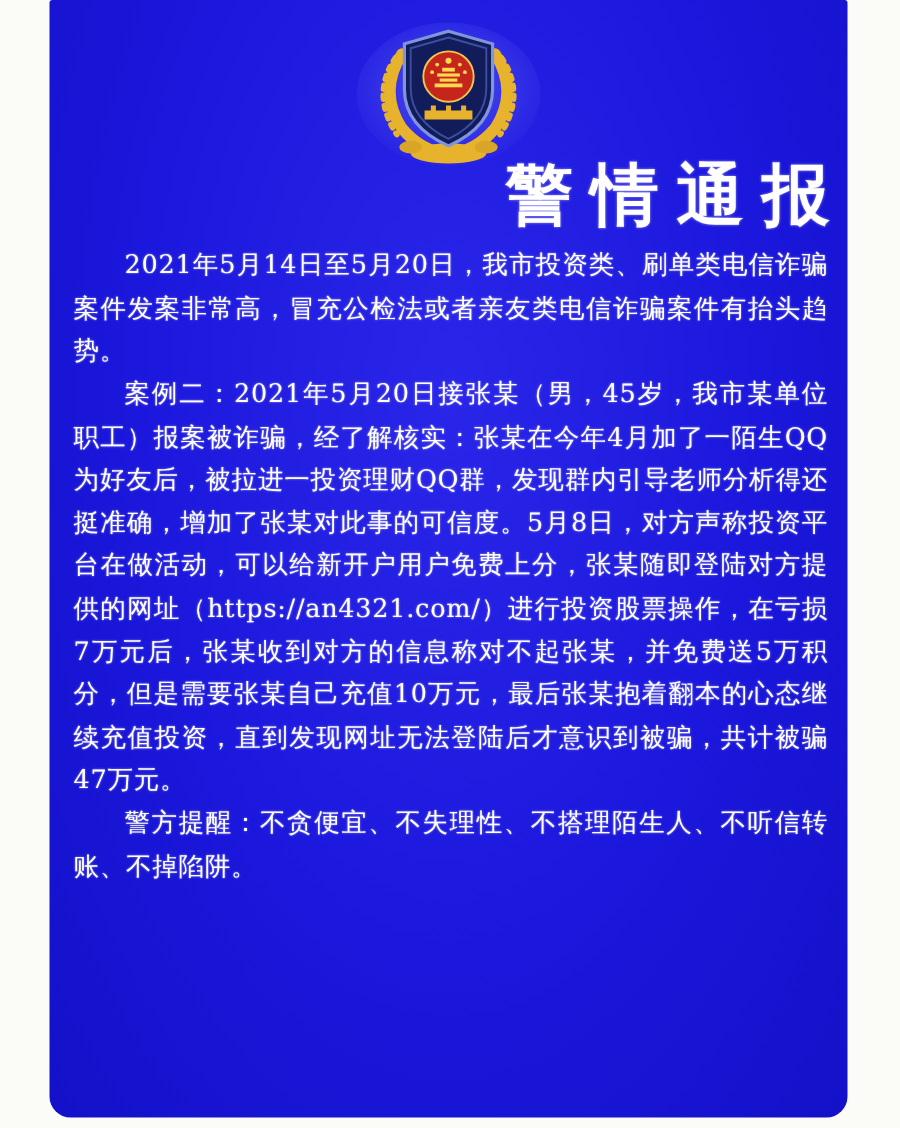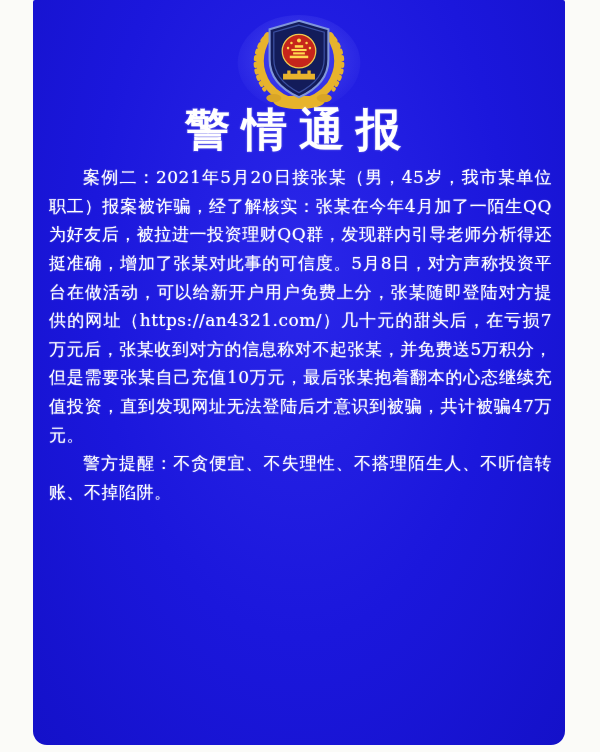--- a/index.html
+++ b/index.html
@@ -22,21 +22,21 @@
     border-radius: 2px 2px 14px 14px;
     color: #ffffff;
     overflow: hidden;
   }
   .emblem-wrap {
     text-align: center;
     padding-top: 14px;
     height: 104px;
   }
   .title {
-    text-align: center;
+    text-align: right;
     font-size: 45px;
     font-weight: bold;
     letter-spacing: 12px;
     line-height: 1.05;
     margin-top: 2px;
     text-shadow: 0 0 2px rgba(255,255,255,0.55);
     font-family: "DejaVu Sans", sans-serif;
   }
   .body-text {
     padding: 10px 13px 0 16px;
@@ -89,17 +89,18 @@
       <rect x="68" y="45.5" width="14" height="2.5" fill="#ffd94e"></rect>
       <rect x="64" y="49.5" width="22" height="3" fill="#ffd94e"></rect>
 
       <path d="M56 71 h5 v-4 h4 v4 h8 v-4 h4 v4 h8 v-4 h4 v4 h5 v7 h-38 z" fill="#e7b32c"></path>
     </svg>
   </div>
 
   <div class="title">警情通报</div>
 
   <div class="body-text">
-    <p>案例二：2021年5月20日接张某（男，45岁，我市某单位职工）报案被诈骗，经了解核实：张某在今年4月加了一陌生QQ为好友后，被拉进一投资理财QQ群，发现群内引导老师分析得还挺准确，增加了张某对此事的可信度。5月8日，对方声称投资平台在做活动，可以给新开户用户免费上分，张某随即登陆对方提供的网址（https://an4321.com/）几十元的甜头后，在亏损7万元后，张某收到对方的信息称对不起张某，并免费送5万积分，但是需要张某自己充值10万元，最后张某抱着翻本的心态继续充值投资，直到发现网址无法登陆后才意识到被骗，共计被骗47万元。</p>
+    <p>2021年5月14日至5月20日，我市投资类、刷单类电信诈骗案件发案非常高，冒充公检法或者亲友类电信诈骗案件有抬头趋势。</p>
+    <p>案例二：2021年5月20日接张某（男，45岁，我市某单位职工）报案被诈骗，经了解核实：张某在今年4月加了一陌生QQ为好友后，被拉进一投资理财QQ群，发现群内引导老师分析得还挺准确，增加了张某对此事的可信度。5月8日，对方声称投资平台在做活动，可以给新开户用户免费上分，张某随即登陆对方提供的网址（https://an4321.com/）进行投资股票操作，在亏损7万元后，张某收到对方的信息称对不起张某，并免费送5万积分，但是需要张某自己充值10万元，最后张某抱着翻本的心态继续充值投资，直到发现网址无法登陆后才意识到被骗，共计被骗47万元。</p>
     <p>警方提醒：不贪便宜、不失理性、不搭理陌生人、不听信转账、不掉陷阱。</p>
   </div>
 
 </div>
 
 </body></html>

